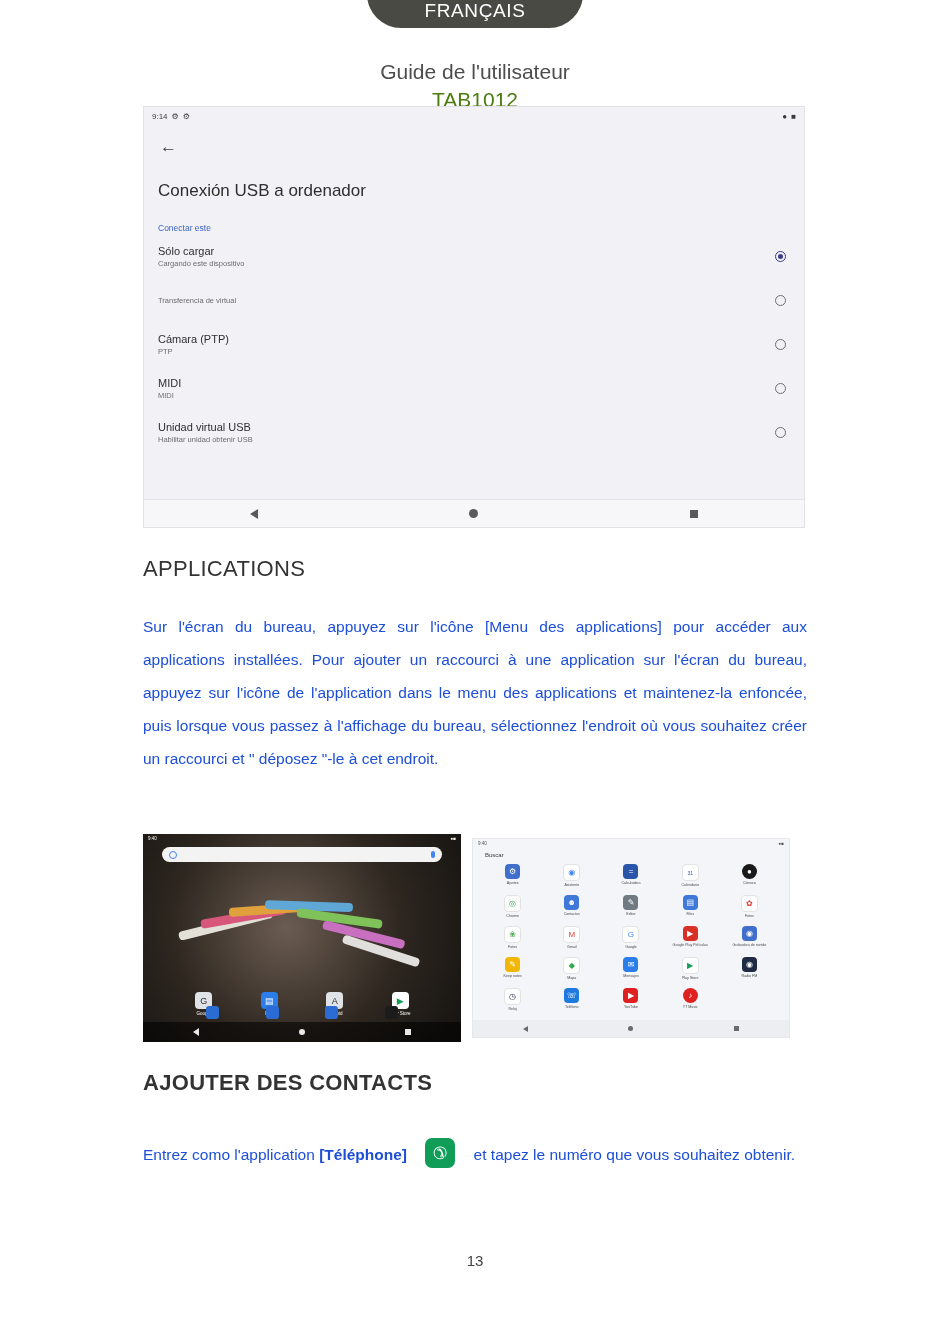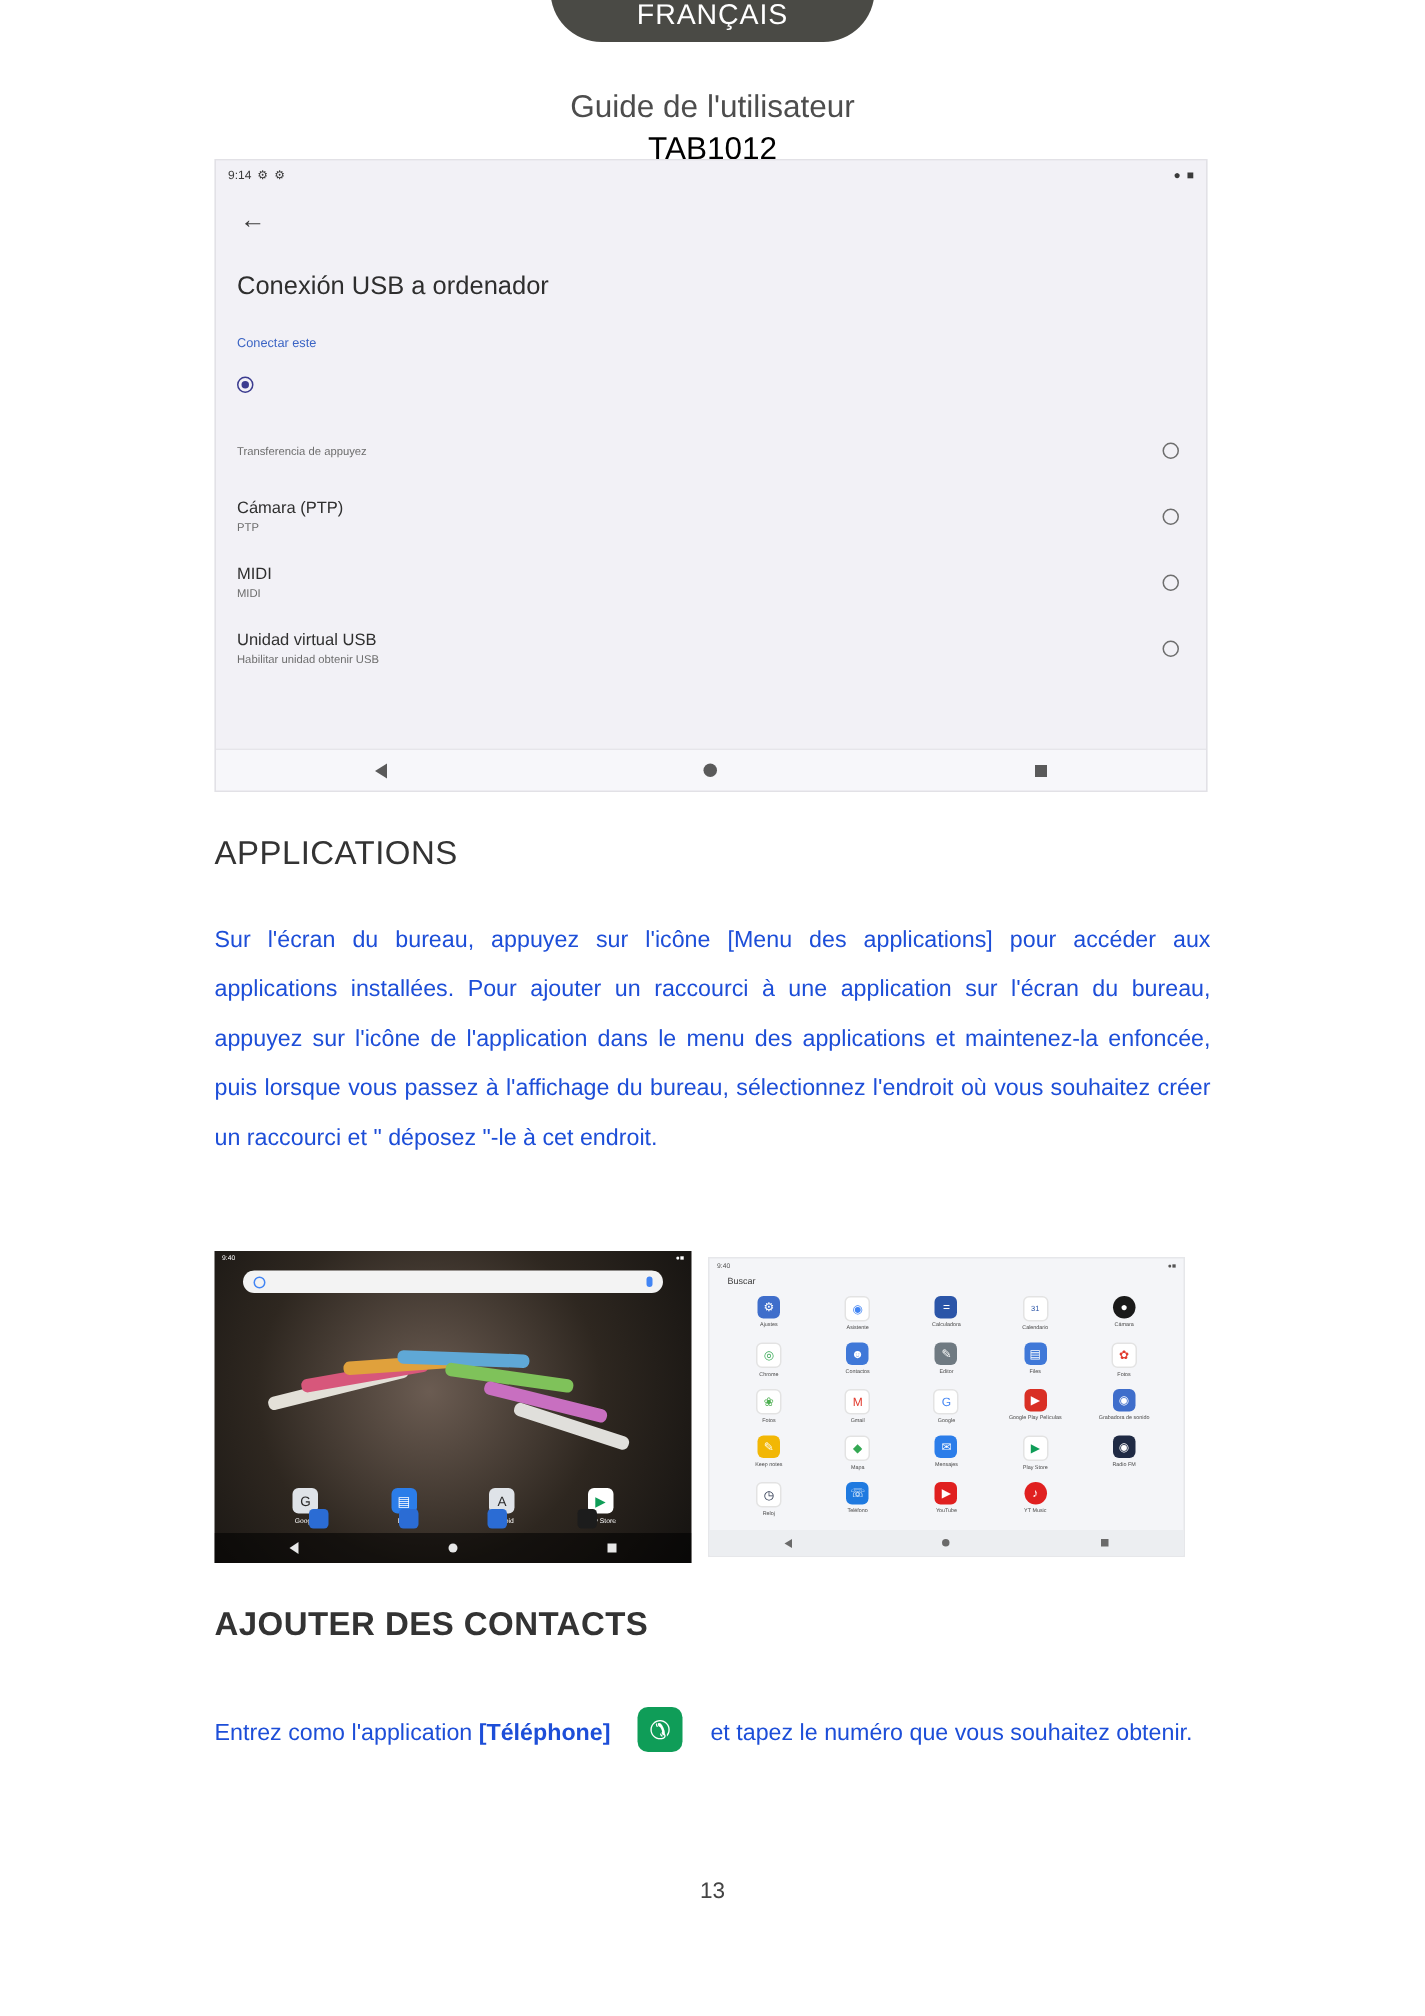--- a/index.html
+++ b/index.html
@@ -44,21 +44,21 @@
     font-size: 21px;
     color: #4d4d4d;
   }
   .doc-model {
     position: absolute;
     top: 88px;
     left: 0;
     width: 950px;
     text-align: center;
     font-size: 21px;
-    color: #000000;
+    color: #4d7c0f;
   }
 
   
   .usb-shot {
     position: absolute;
     left: 143px;
     top: 106px;
     width: 662px;
     height: 422px;
     background: #f2f1f6;
@@ -392,26 +392,30 @@
       <span>●</span>
       <span>■</span>
     </span>
   </div>
 
   <div class="usb-back">←</div>
   <div class="usb-heading">Conexión USB a ordenador</div>
   <div class="usb-section">Conectar este</div>
 
   <div class="usb-row">
+    <div class="texts">
+      <div class="t1">Sólo cargar</div>
+      <div class="t2">Cargando este dispositivo</div>
+    </div>
     <div class="radio sel"></div>
   </div>
 
   <div class="usb-row">
     <div class="texts">
-      <div class="t2">Transferencia de appuyez</div>
+      <div class="t2">Transferencia de virtual</div>
     </div>
     <div class="radio"></div>
   </div>
 
   <div class="usb-row">
     <div class="texts">
       <div class="t1">Cámara (PTP)</div>
       <div class="t2">PTP</div>
     </div>
     <div class="radio"></div>

